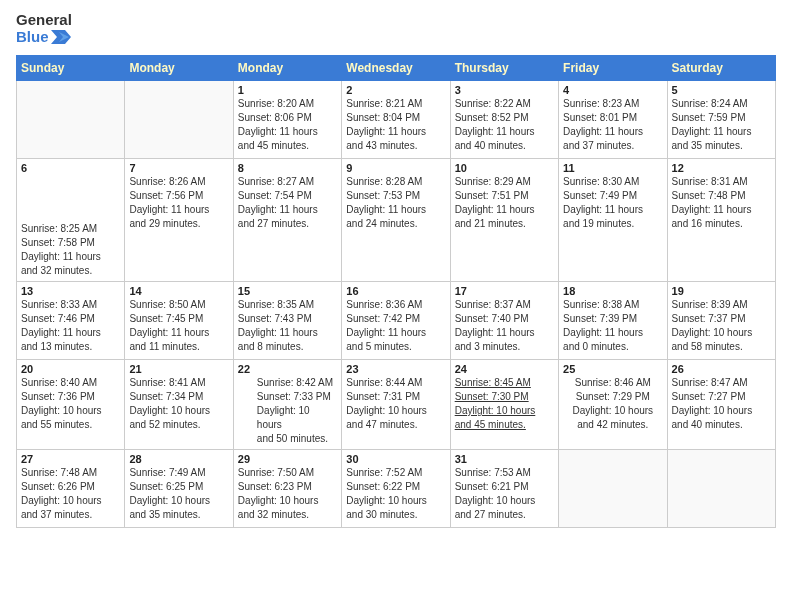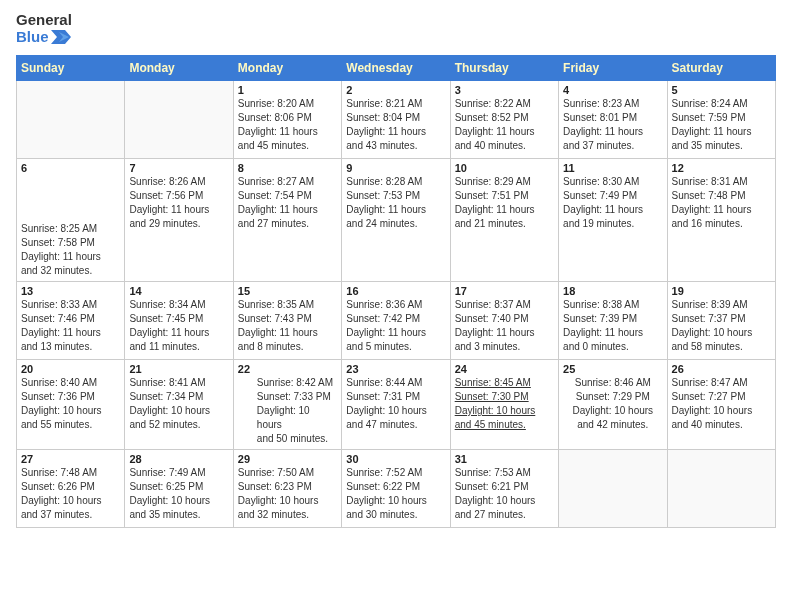--- a/index.html
+++ b/index.html
@@ -208,21 +208,21 @@
         <tr>
           <td>
             <div class="day-number">13</div>
             <div class="day-detail" style="white-space: pre-line;">Sunrise: 8:33 AM
 Sunset: 7:46 PM
 Daylight: 11 hours
 and 13 minutes.</div>
           </td>
           <td>
             <div class="day-number">14</div>
-            <div class="day-detail" style="white-space: pre-line;">Sunrise: 8:34 AM
+            <div class="day-detail" style="white-space: pre-line;">Sunrise: 8:50 AM
 Sunset: 7:45 PM
 Daylight: 11 hours
 and 11 minutes.</div>
           </td>
           <td>
             <div class="day-number">15</div>
             <div class="day-detail" style="white-space: pre-line;">Sunrise: 8:35 AM
 Sunset: 7:43 PM
 Daylight: 11 hours
 and 8 minutes.</div>

